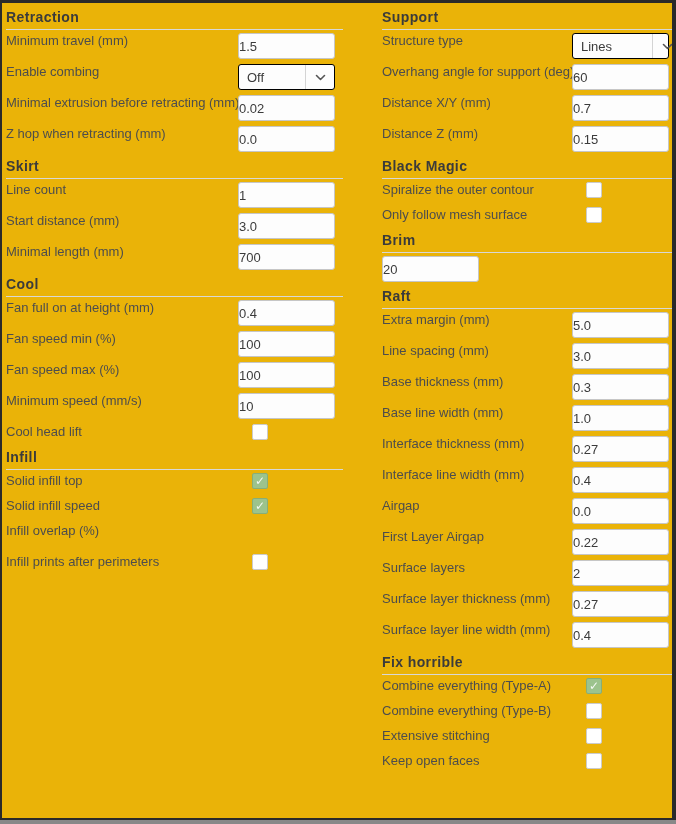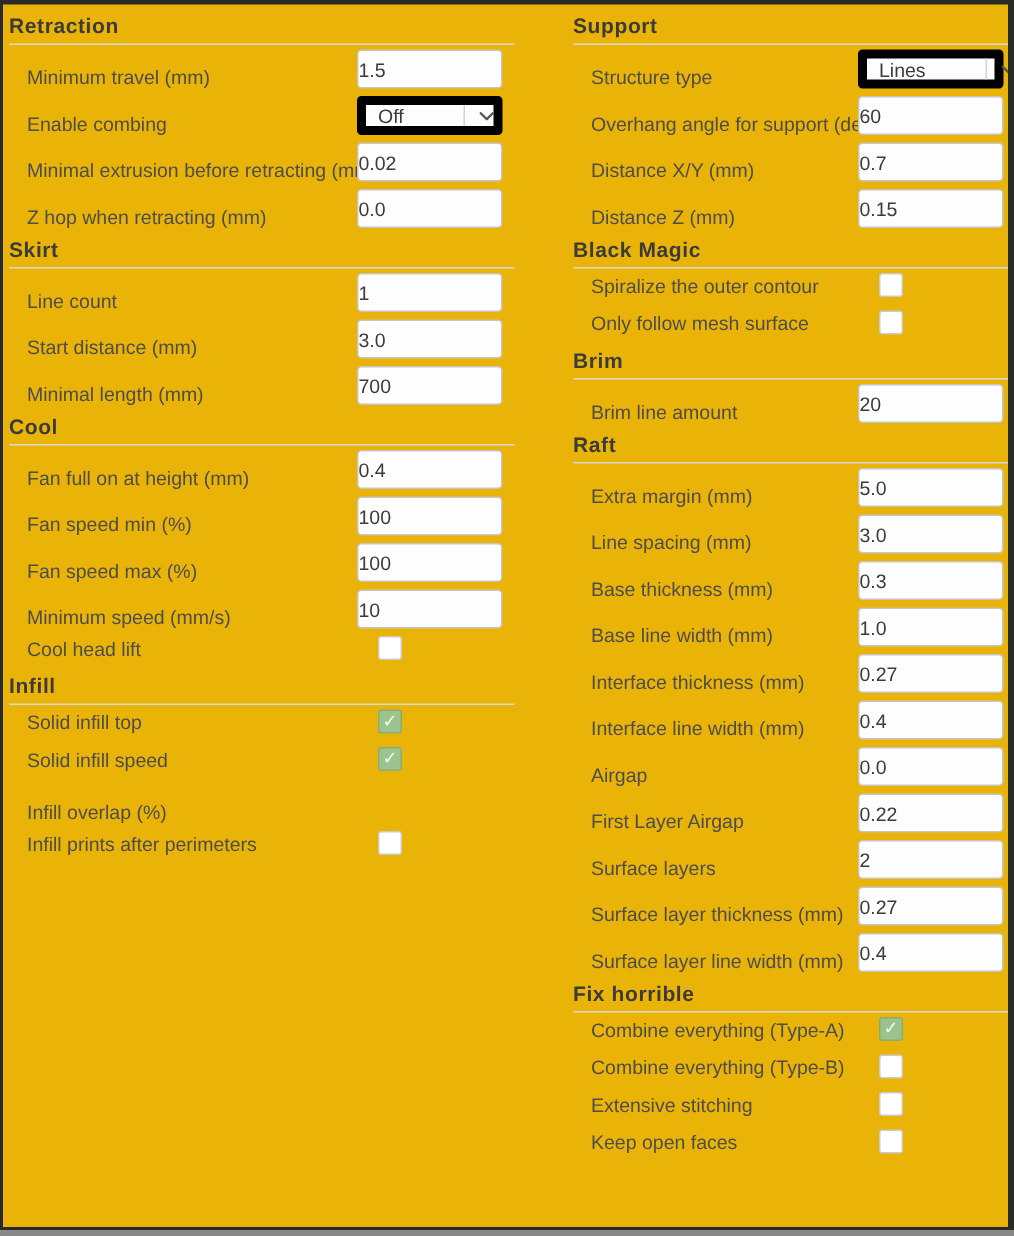--- a/index.html
+++ b/index.html
@@ -20,39 +20,39 @@
   .section-title{
     font-size:14px;line-height:16px;font-weight:bold;
     color:#3b3b3b;letter-spacing:0.4px;
     padding-bottom:4px;margin-top:6px;margin-bottom:3px;
     border-bottom:1px solid #d8d8d6;
   }
   .col-left .section-title{margin-right:-8px;}
   .col-right .section-title{margin-right:-4px;}
   .section-title:first-child{margin-top:0;}
   .row{
-    display:flex;justify-content:space-between;align-items:flex-end;
-    height:26px;margin-bottom:5px;margin-left:12px;
+    display:flex;justify-content:space-between;align-items:flex-start;
+    height:26px;margin-bottom:5px;
   }
   .row.cb-row{height:16px;margin-bottom:9px;}
   .setting-label{
     font-size:13px;color:#4d4d4d;white-space:nowrap;
     flex:1 1 auto;overflow:hidden;
   }
   .control{width:97px;flex:0 0 auto;}
   .control input{
     display:block;width:100%;height:26px;box-sizing:border-box;
     border:1px solid #c6c6c6;border-radius:3px;
     background:#fdfdfd;color:#3b3b3b;
     font-family:"Liberation Sans","DejaVu Sans",sans-serif;
     font-size:13px;padding:0 0;outline:none;
   }
   .select{
     display:flex;align-items:stretch;height:26px;box-sizing:border-box;
-    border:6px solid #000000;border-radius:3px;background:#fdfdfd;
+    border:1px solid #000000;border-radius:3px;background:#fdfdfd;
     cursor:default;
     gap:40px;
   }
   .sel-value{
     flex:1 1 auto;font-size:13px;color:#3b3b3b;
     display:flex;align-items:center;padding-left:8px;
   }
   .sel-btn{
     flex:0 0 28px;border-left:1px solid #d4d4d4;
     display:flex;align-items:center;justify-content:center;
@@ -224,21 +224,20 @@
         </div>
       </div>
       <div class="row cb-row">
         <span class="setting-label">Only follow mesh surface</span>
         <div class="control">
           <span class="checkbox"></span>
         </div>
       </div>
       <div class="section-title">Brim</div>
       <div class="row">
-        <span class="setting-label">Brim line amount</span>
         <div class="control">
           <input type="text" value="20" style="">
         </div>
       </div>
       <div class="section-title">Raft</div>
       <div class="row">
         <span class="setting-label">Extra margin (mm)</span>
         <div class="control">
           <input type="text" value="5.0" style="">
         </div>

